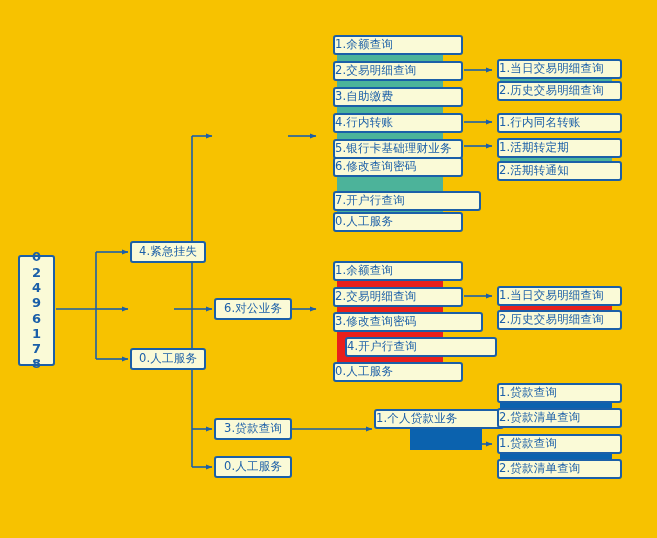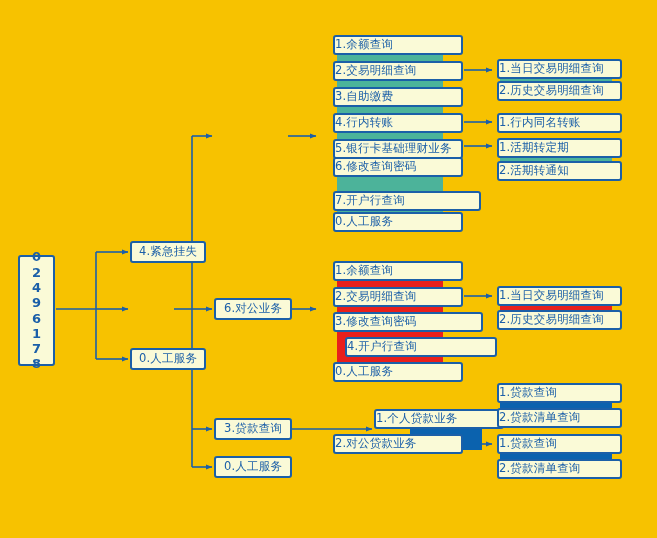--- a/index.html
+++ b/index.html
@@ -152,21 +152,20 @@
   <div class="node" style="left:333px; top:191px; width:148px; height:20px;">7.开户行查询</div>
   <div class="node" style="left:333px; top:212px; width:130px; height:20px;">0.人工服务</div>
 
   <div class="node" style="left:333px; top:261px; width:130px; height:20px;">1.余额查询</div>
   <div class="node" style="left:333px; top:287px; width:130px; height:20px;">2.交易明细查询</div>
   <div class="node" style="left:333px; top:312px; width:150px; height:20px;">3.修改查询密码</div>
   <div class="node" style="left:333px; top:337px; width:152px; height:20px;margin-left:12px;">4.开户行查询</div>
   <div class="node" style="left:333px; top:362px; width:130px; height:20px;">0.人工服务</div>
 
   <div class="node" style="left:333px; top:409px; width:130px; height:20px;margin-left:41px;">1.个人贷款业务</div>
-  <div class="node" style="left:333px; top:434px; width:130px; height:20px;">2.对公贷款业务</div>
 
   <div class="node" style="left:497px; top:59px; width:125px; height:20px;">1.当日交易明细查询</div>
   <div class="node" style="left:497px; top:81px; width:125px; height:20px;">2.历史交易明细查询</div>
 
   <div class="node" style="left:497px; top:113px; width:125px; height:20px;">1.行内同名转账</div>
 
   <div class="node" style="left:497px; top:138px; width:125px; height:20px;">1.活期转定期</div>
   <div class="node" style="left:497px; top:161px; width:125px; height:20px;">2.活期转通知</div>
 
   <div class="node" style="left:497px; top:286px; width:125px; height:20px;">1.当日交易明细查询</div>

